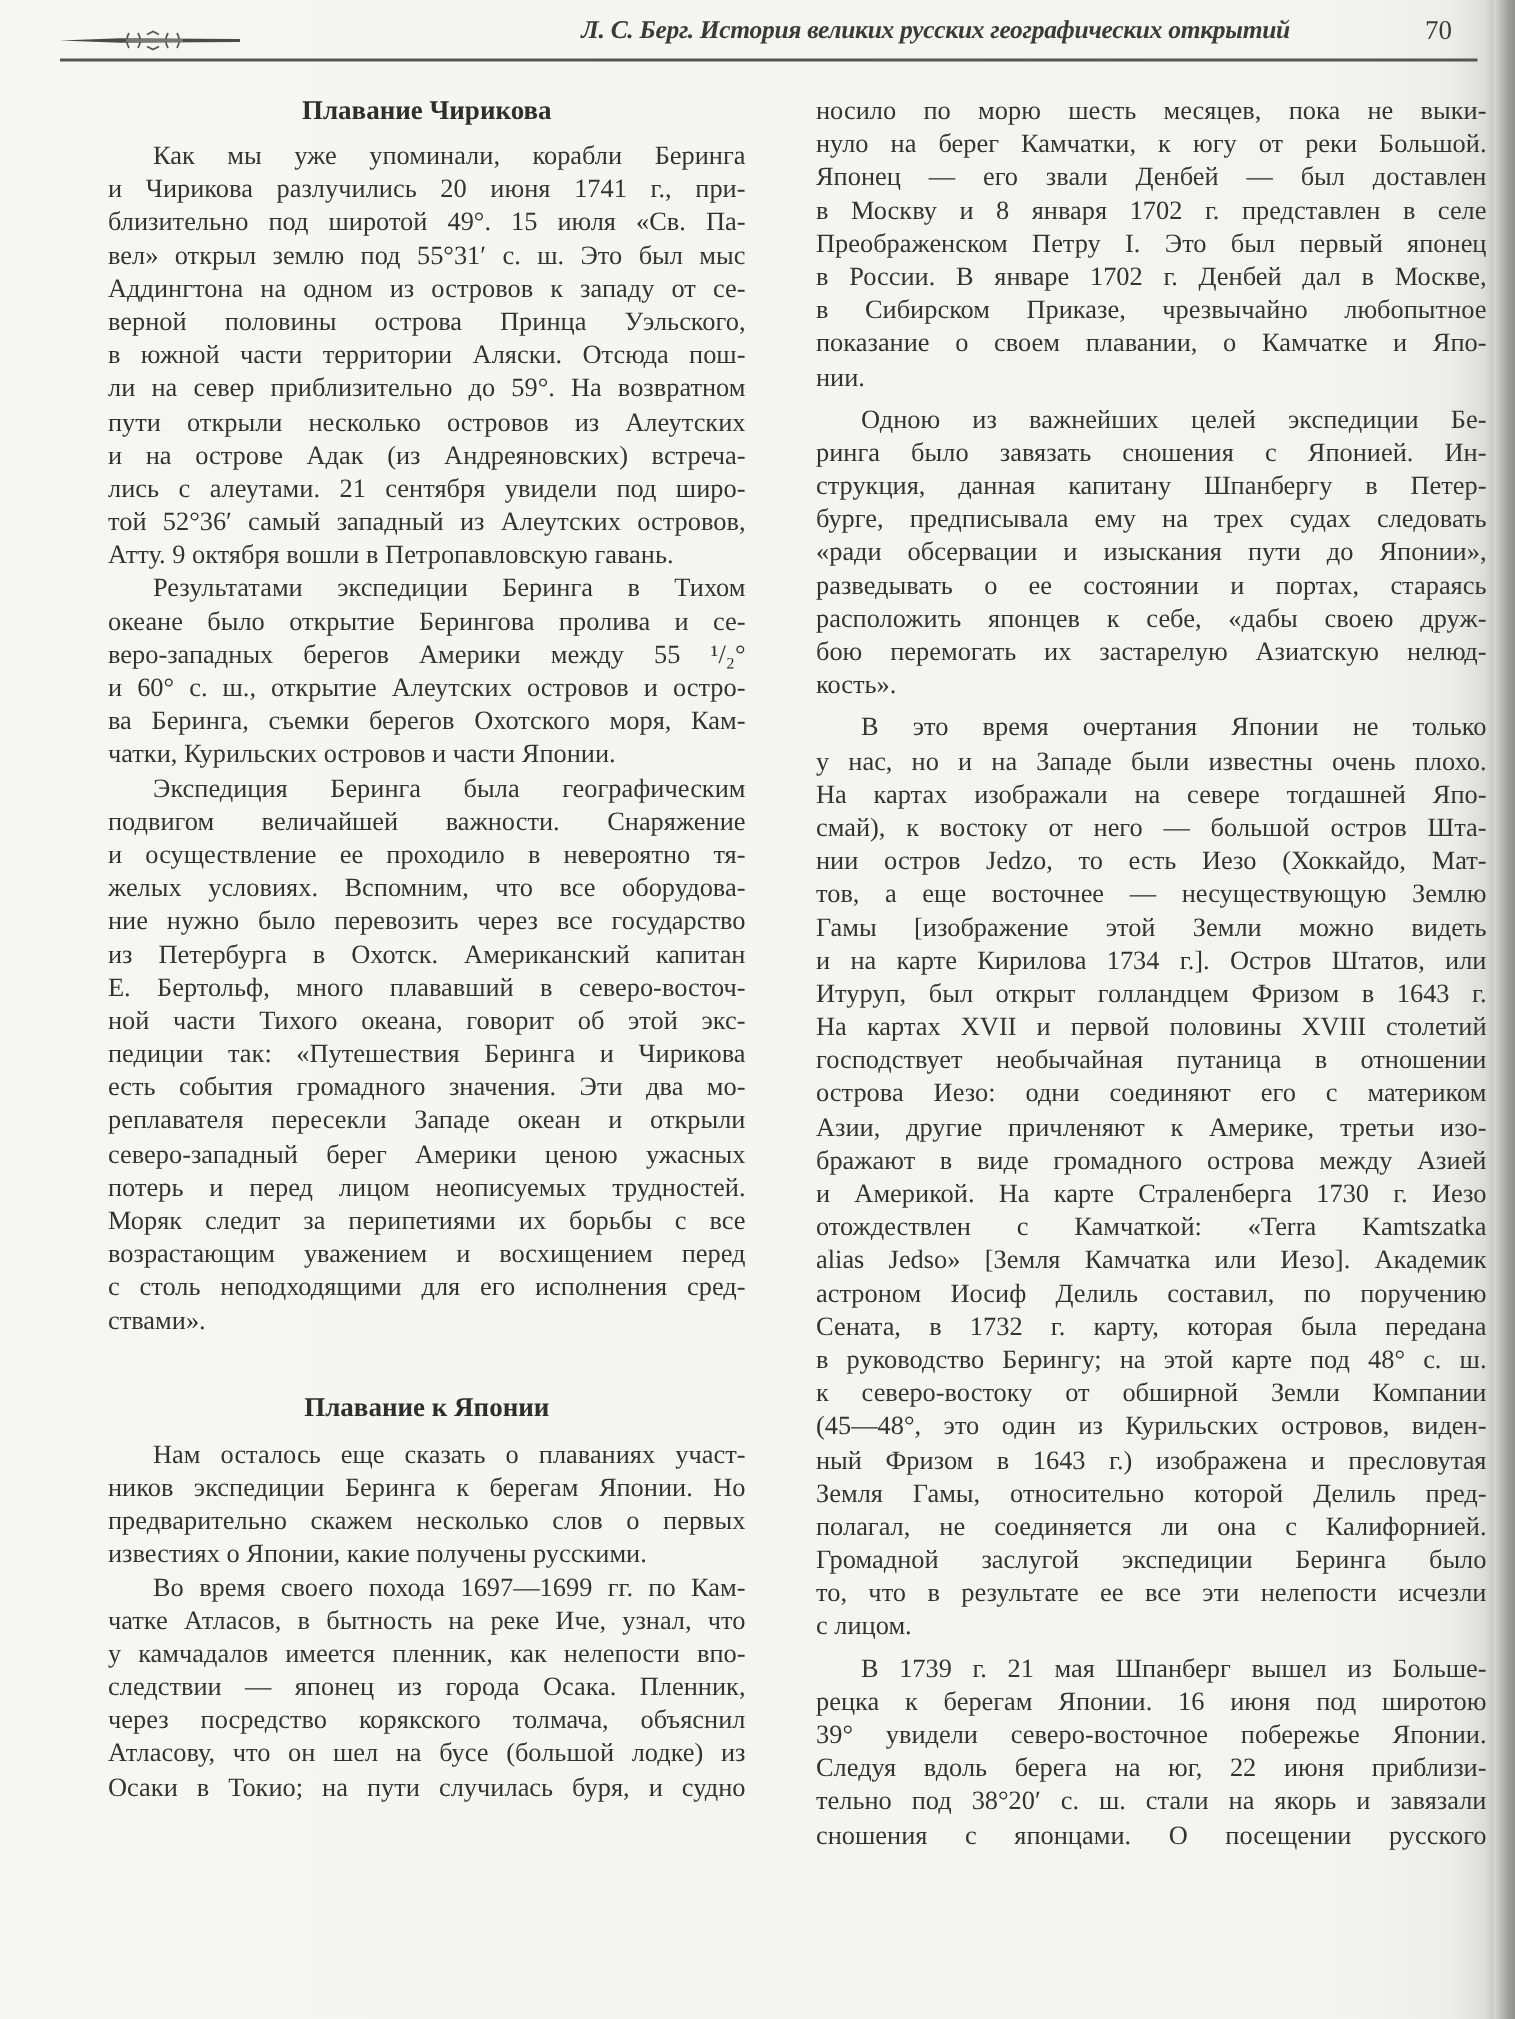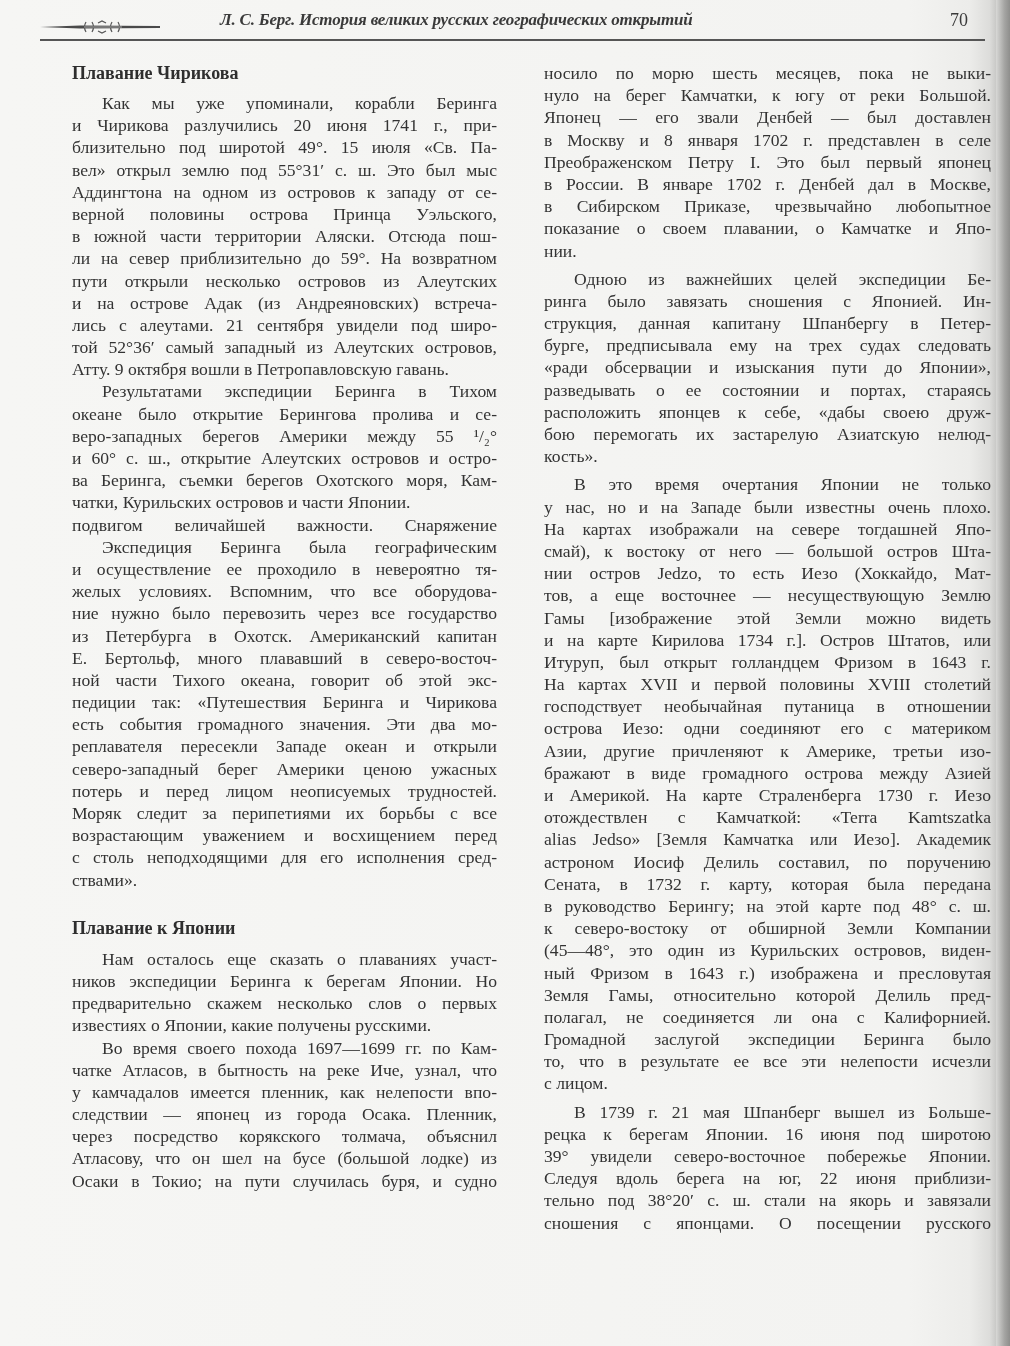--- a/index.html
+++ b/index.html
@@ -42,21 +42,21 @@
       left: 0;
       top: 14px;
       width: 120px;
       height: 14px;
     }
     .header-title {
       position: absolute;
       left: 180px;
       top: 4px;
       width: 640px;
-      text-align: left;
+      text-align: right;
       font-style: italic;
       font-weight: bold;
       font-size: 17px;
       letter-spacing: -0.2px;
       color: #3a3a3a;
     }
     .page-number {
       position: absolute;
       right: 12px;
       top: 4px;
@@ -97,28 +97,28 @@
       height: 22.2px;
     }
     .line.last {
       text-align-last: left;
     }
     .line.indent {
       padding-left: 30px;
     }
     .heading {
       display: block;
-      text-align: left;
+      text-align: center;
       font-weight: bold;
       font-size: 18px;
       height: 22px;
       color: #2e2e2e;
     }
     .heading-1 { margin-bottom: 8px; }
-    .heading-2 { margin-top: 26px; margin-bottom: 9px; }
+    .heading-2 { margin-top: 36px; margin-bottom: 9px; }
     .para-gap { height: 6px; }
   </style>
 </head>
 <body>
 
 <div class="page">
   <div class="spine"></div>
 
   <div class="header">
     <svg class="header-ornament" viewBox="0 0 120 14">
@@ -157,22 +157,22 @@
       </div>
     <div>
         <span class="line indent">Результатами экспедиции Беринга в Тихом</span>
         <span class="line">океане было открытие Берингова пролива и се-</span>
         <span class="line">веро-западных берегов Америки между 55 ¹/₂°</span>
         <span class="line">и 60° с. ш., открытие Алеутских островов и остро-</span>
         <span class="line">ва Беринга, съемки берегов Охотского моря, Кам-</span>
         <span class="line last">чатки, Курильских островов и части Японии.</span>
       </div>
     <div>
+        <span class="line indent">Экспедиция Беринга была географическим</span>
         <span class="line">подвигом величайшей важности. Снаряжение</span>
-        <span class="line indent">Экспедиция Беринга была географическим</span>
         <span class="line">и осуществление ее проходило в невероятно тя-</span>
         <span class="line">желых условиях. Вспомним, что все оборудова-</span>
         <span class="line">ние нужно было перевозить через все государство</span>
         <span class="line">из Петербурга в Охотск. Американский капитан</span>
         <span class="line">Е. Бертольф, много плававший в северо-восточ-</span>
         <span class="line">ной части Тихого океана, говорит об этой экс-</span>
         <span class="line">педиции так: «Путешествия Беринга и Чирикова</span>
         <span class="line">есть события громадного значения. Эти два мо-</span>
         <span class="line">реплавателя пересекли Западе океан и открыли</span>
         <span class="line">северо-западный берег Америки ценою ужасных</span>

